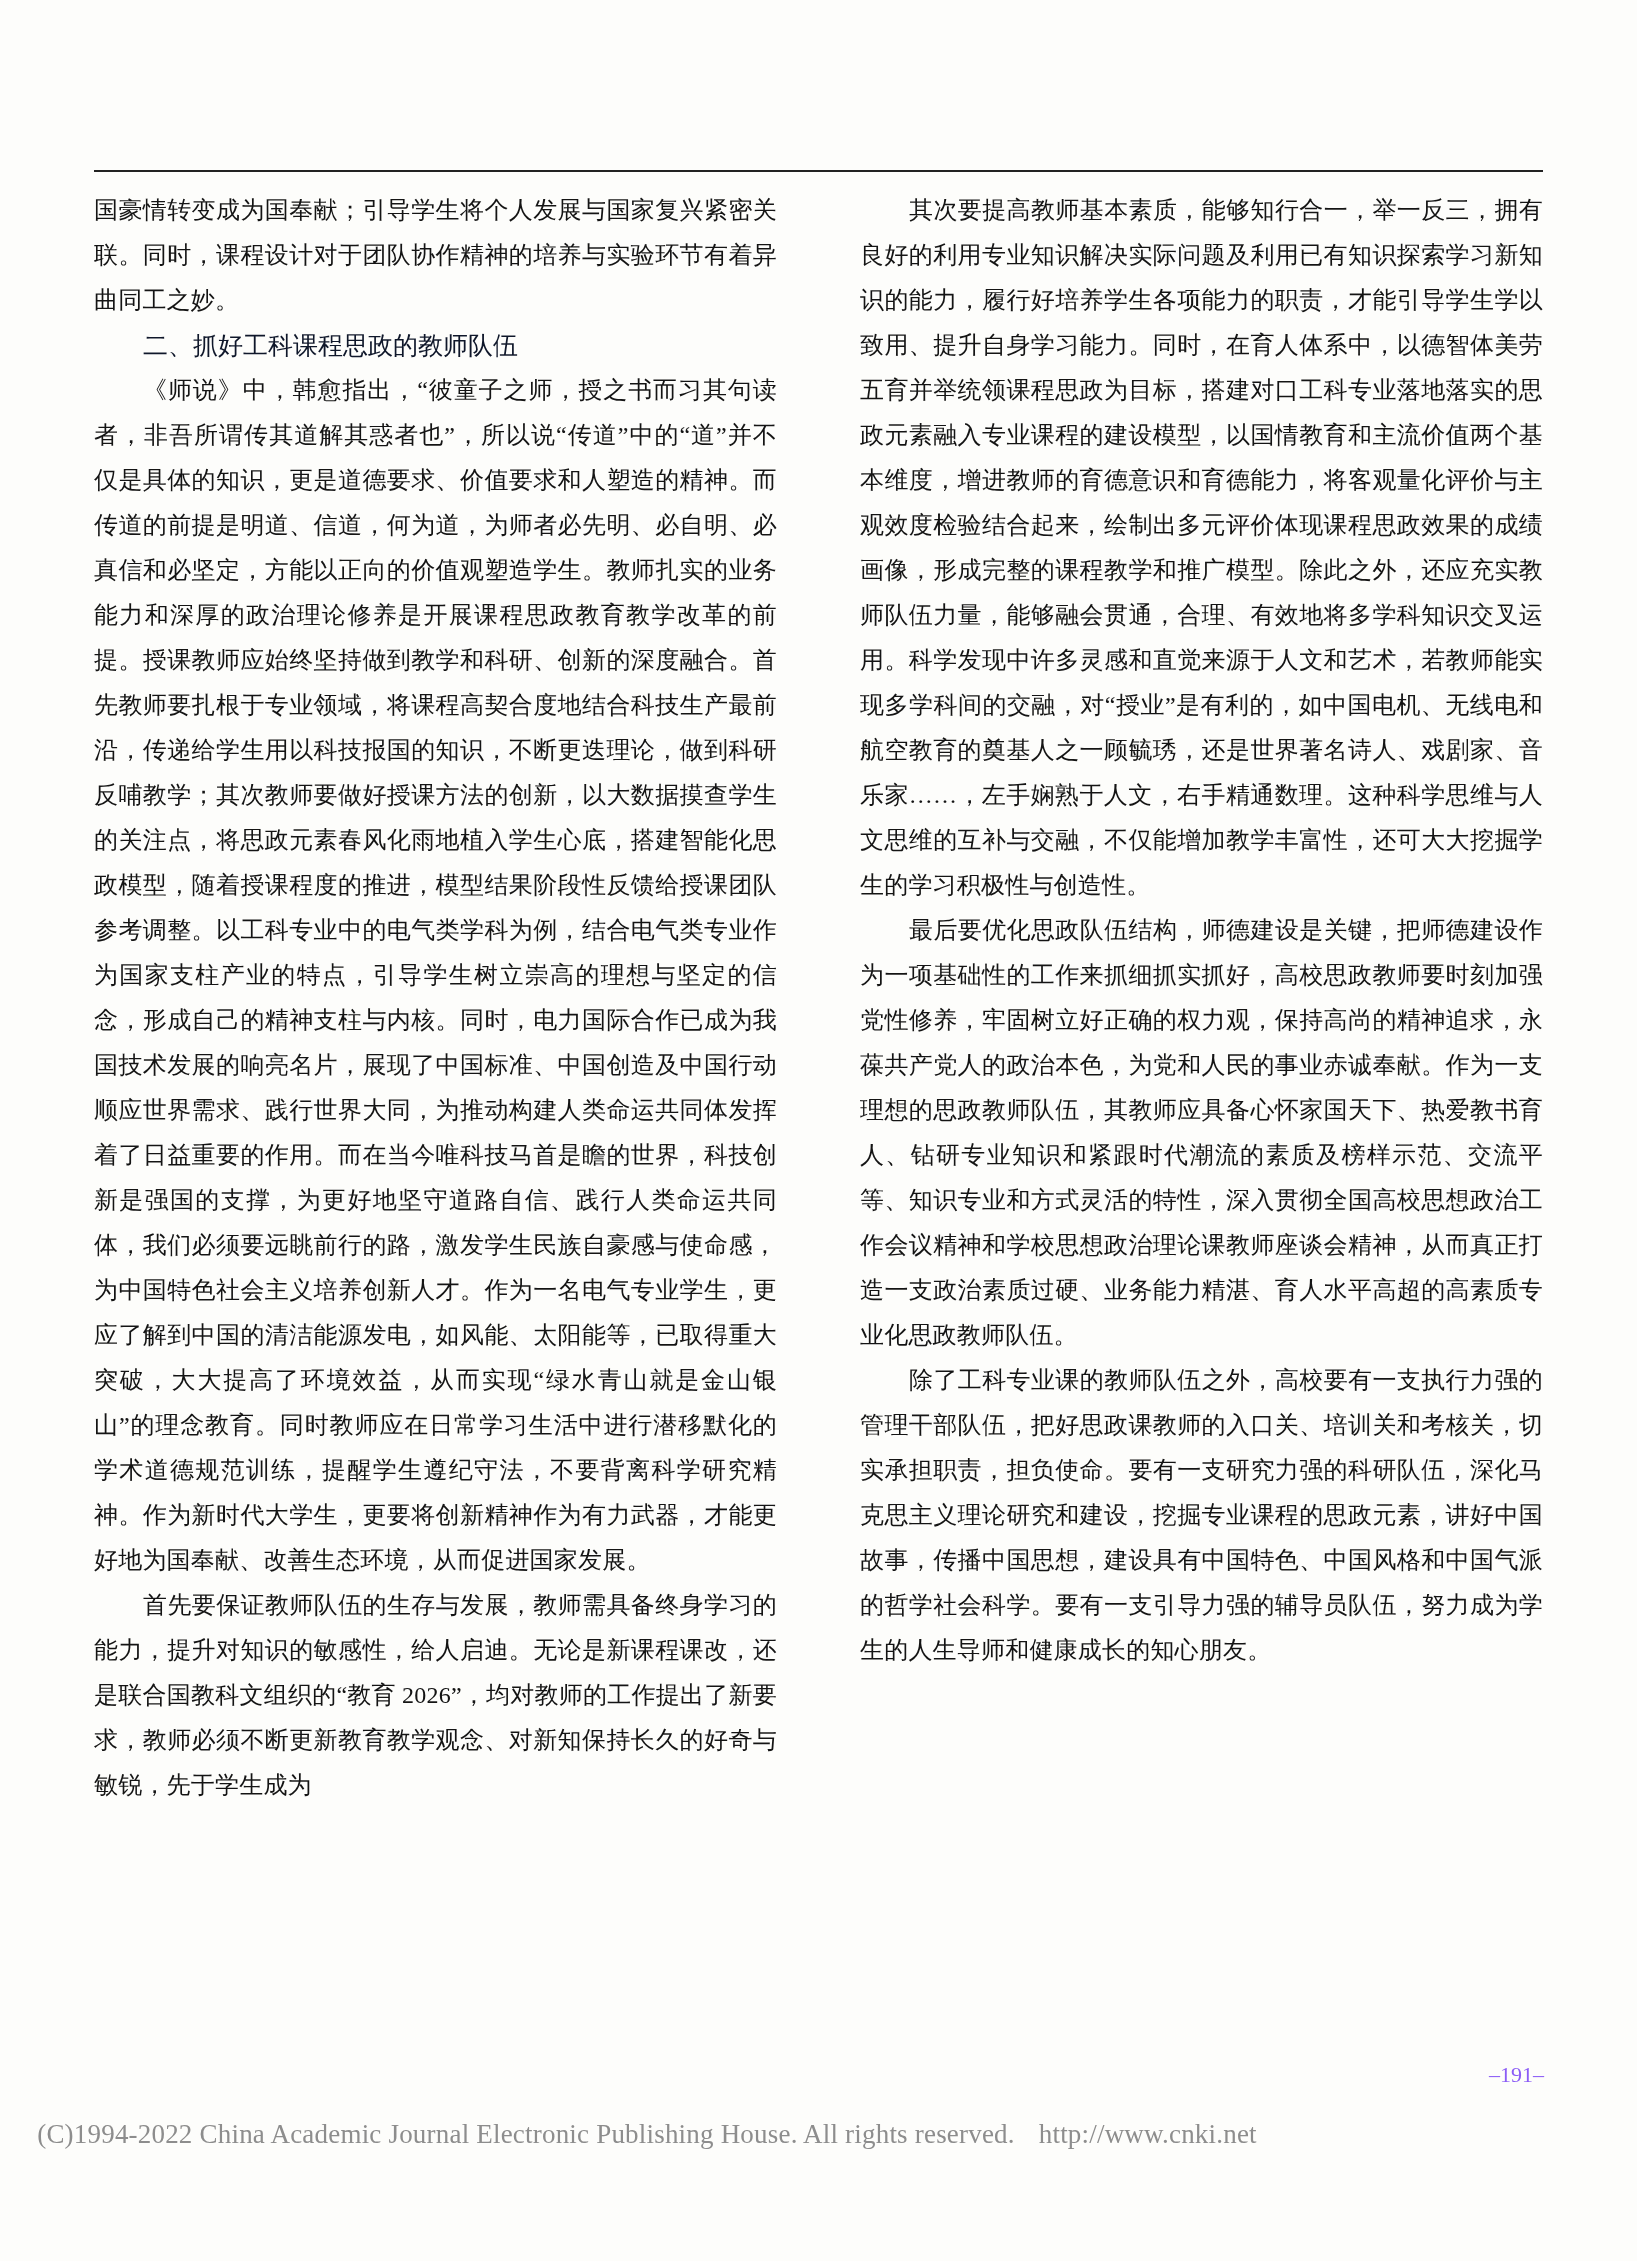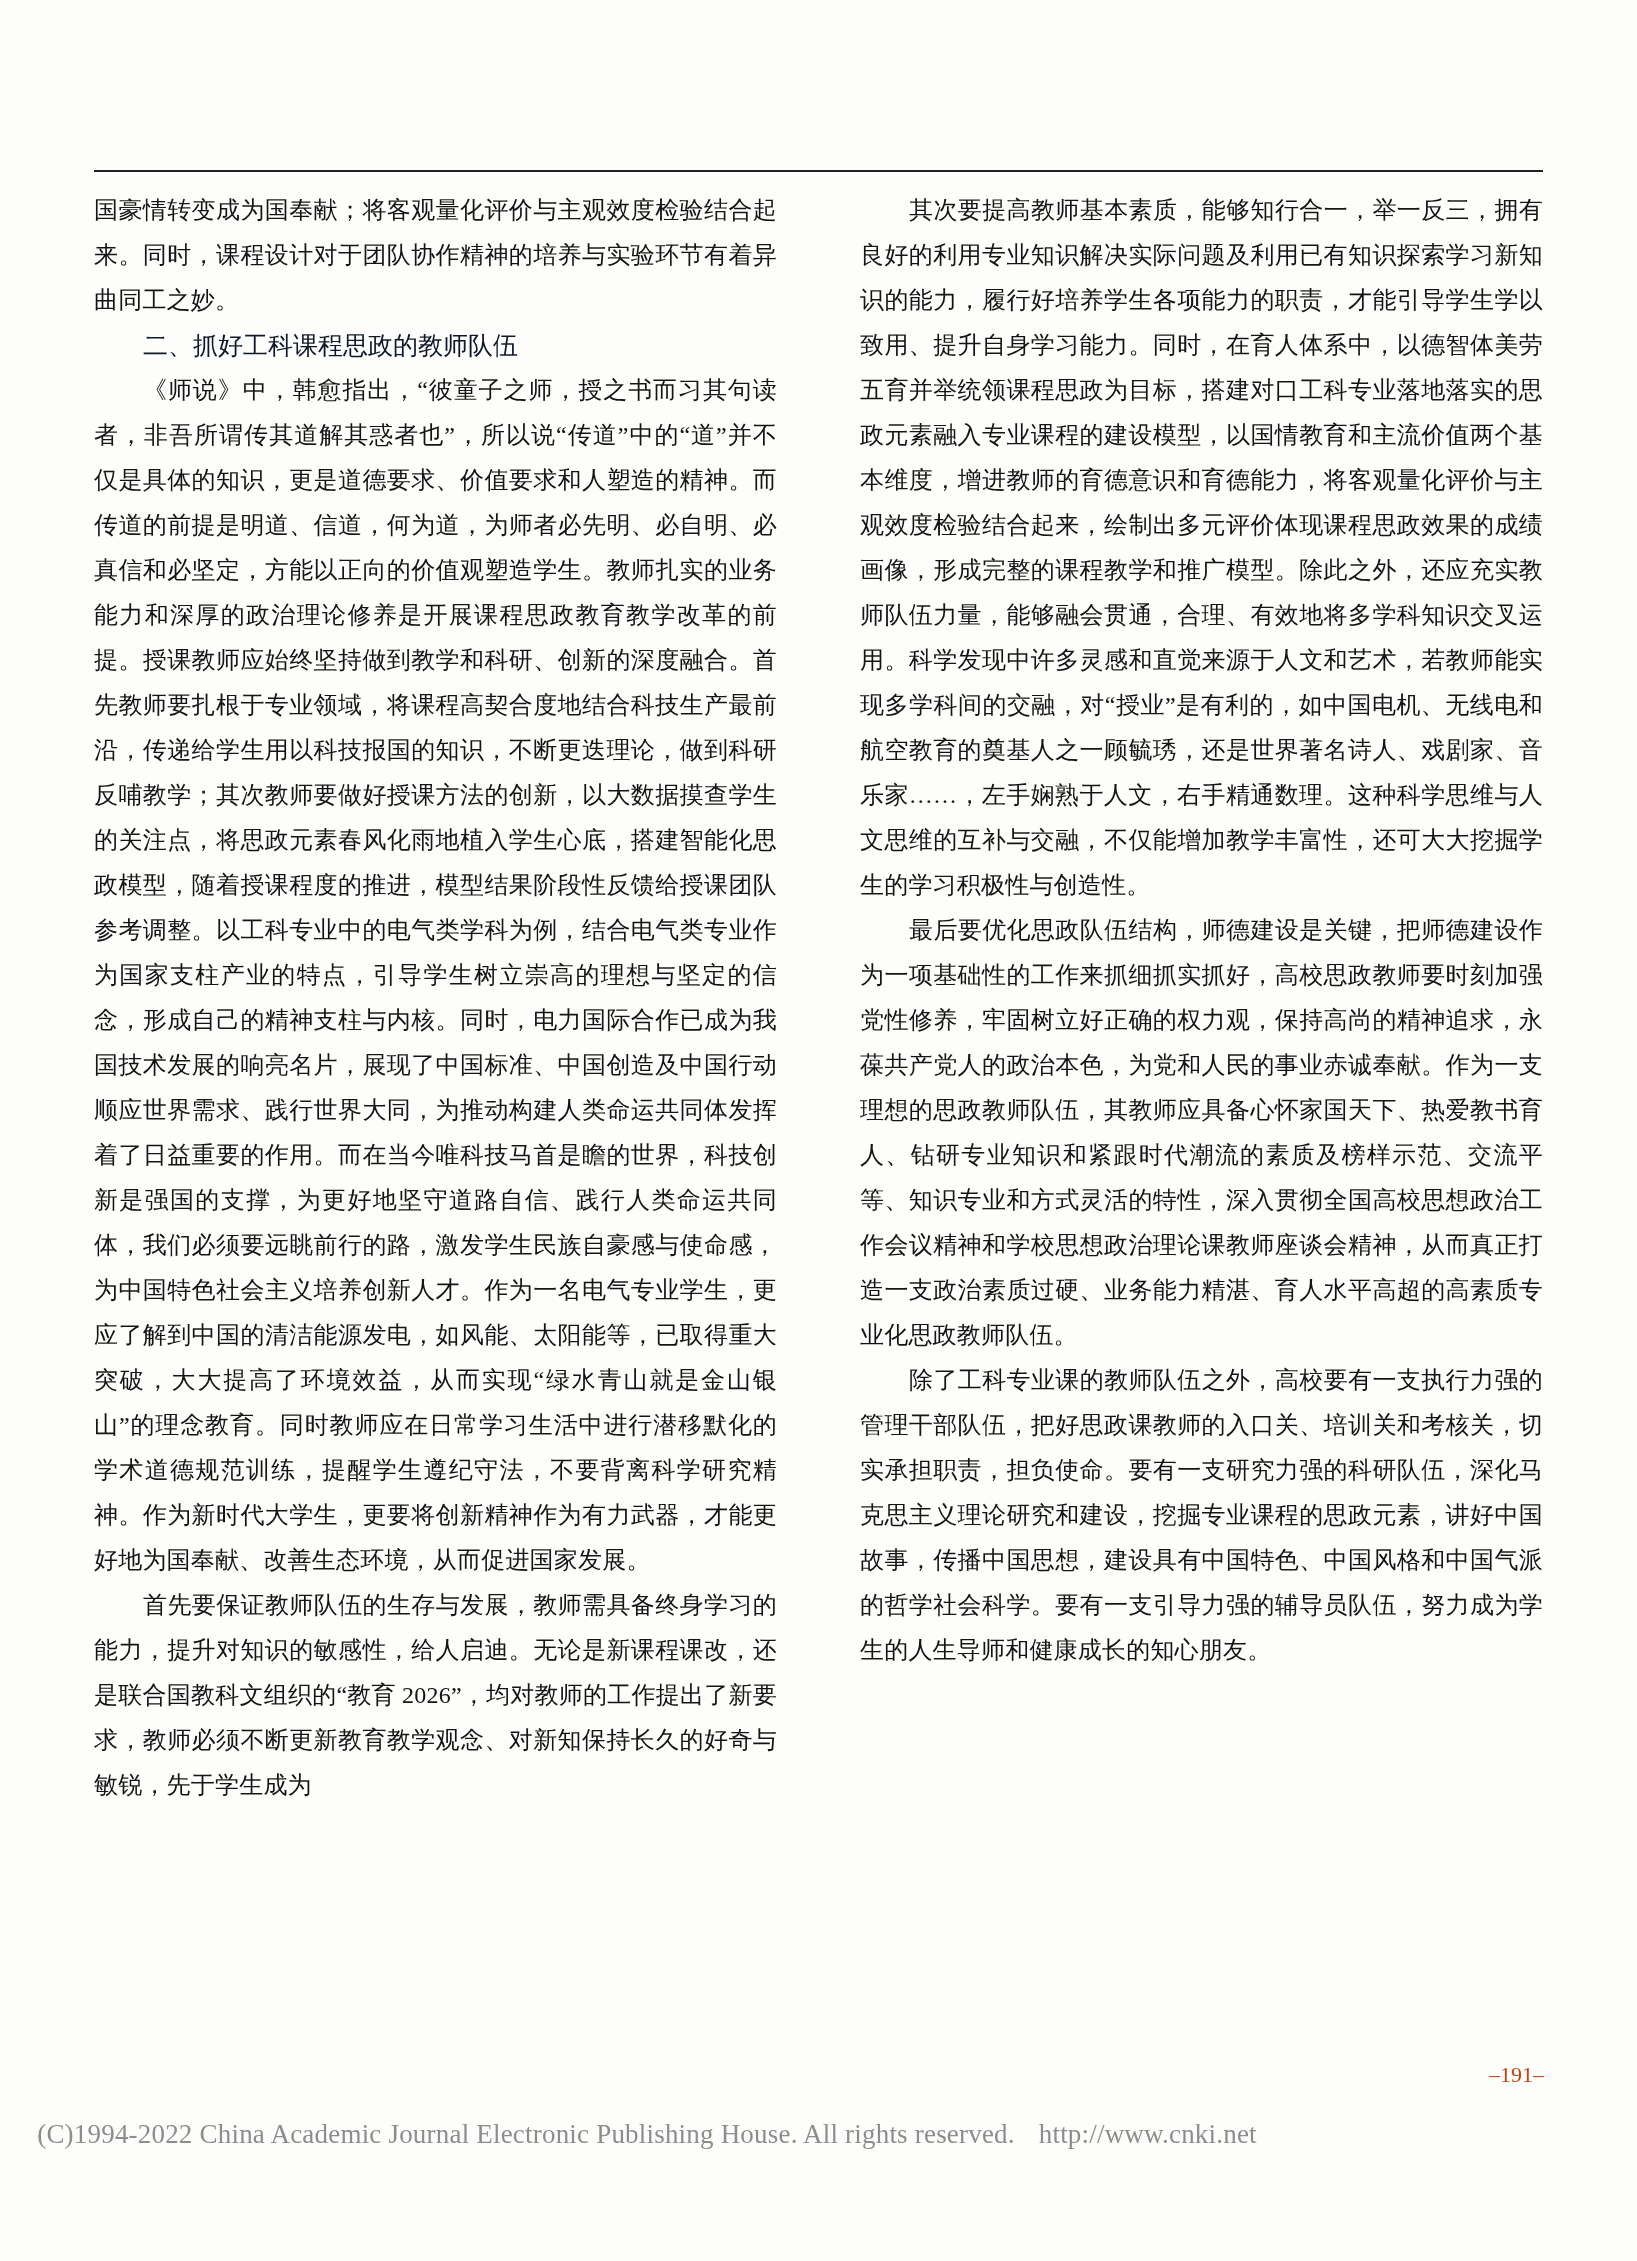--- a/index.html
+++ b/index.html
@@ -106,21 +106,21 @@
     margin: 0;
     color: #0f172a;
   }
 
   
   .page-number {
     position: absolute;
     right: 94px;
     top: 2062px;
     font-size: 22px;
-    color: #c2410c;
+    color: #8b5cf6;
   }
   .footer-bar {
     position: absolute;
     left: 0;
     top: 2119px;
     width: 1294px;
     text-align: center;
     font-size: 27px;
     color: #8d8d8d;
     font-family: "Liberation Serif", serif;
@@ -133,21 +133,21 @@
 </head>
 <body>
 
 <div class="page">
 
   <div class="header-rule"></div>
 
   <div class="columns">
 
     <div class="col">
-      <p class="body">国豪情转变成为国奉献；将客观量化评价与主观效度检验结合起来。同时，课程设计对于团队协作精神的培养与实验环节有着异曲同工之妙。</p>
+      <p class="body">国豪情转变成为国奉献；引导学生将个人发展与国家复兴紧密关联。同时，课程设计对于团队协作精神的培养与实验环节有着异曲同工之妙。</p>
       <p class="heading">二、抓好工科课程思政的教师队伍</p>
       <p class="body indent"><span>《师说》中，韩愈指出，“彼童子之师，授之书而习其句读者，非吾所谓传其道解其惑者也”，所以说“传道”中的“道”并不仅是具体的知识，更是道德要求、价值要求和人塑造的精神。而传道的前提是明道、信道，何为道，为师者必先明、必自明、必真信和必坚定，方能以正向的价值观塑造学生。教师扎实的业务能力和深厚的政治理论修养是开展课程思政教育教学改革的前提。授课教师应始终坚持做到教学和科研、创新的深度融合。首先教师要扎根于专业领域，将课程高契合度地结合科技生产最前沿，传递给学生用以科技报国的知识，不断更迭理论，做到科研反哺教学；其次教师要做好授课方法的创新，以大数据摸查学生的关注点，将思政元素春风化雨地植入学生心底，搭建智能化思政模型，随着授课程度的推进，模型结果阶段性反馈给授课团队参考调整。以工科专业中的电气类学科为例，结合电气类专业作为国家支柱产业的特点，引导学生树立崇高的理想与坚定的信念，形成自己的精神支柱与内核。同时，电力国际合作已成为我国技术发展的响亮名片，展现了中国标准、中国创造及中国行动顺应世界需求、践行世界大同，为推动构建人类命运共同体发挥着了日益重要的作用。而在当今唯科技马首是瞻的世界，科技创新是强国的支撑，为更好地坚守道路自信、践行人类命运共同体，我们必须要远眺前行的路，激发学生民族自豪感与使命感，为中国特色社会主义培养创新人才。作为一名电气专业学生，更应了解到中国的清洁能源发电，如风能、太阳能等，已取得重大突破，大大提高了环境效益，从而实现“绿水青山就是金山银山”的理念教育。同时教师应在日常学习生活中进行潜移默化的学术道德规范训练，提醒学生遵纪守法，不要背离科学研究精神。作为新时代大学生，更要将创新精神作为有力武器，才能更好地为国奉献、改善生态环境，从而促进国家发展。</span></p>
       <p class="body indent">首先要保证教师队伍的生存与发展，教师需具备终身学习的能力，提升对知识的敏感性，给人启迪。无论是新课程课改，还是联合国教科文组织的“教育 2026”，均对教师的工作提出了新要求，教师必须不断更新教育教学观念、对新知保持长久的好奇与敏锐，先于学生成为</p>
     </div>
 
     <div class="col">
       <p class="body indent">其次要提高教师基本素质，能够知行合一，举一反三，拥有良好的利用专业知识解决实际问题及利用已有知识探索学习新知识的能力，履行好培养学生各项能力的职责，才能引导学生学以致用、提升自身学习能力。同时，在育人体系中，以德智体美劳五育并举统领课程思政为目标，搭建对口工科专业落地落实的思政元素融入专业课程的建设模型，以国情教育和主流价值两个基本维度，增进教师的育德意识和育德能力，将客观量化评价与主观效度检验结合起来，绘制出多元评价体现课程思政效果的成绩画像，形成完整的课程教学和推广模型。除此之外，还应充实教师队伍力量，能够融会贯通，合理、有效地将多学科知识交叉运用。科学发现中许多灵感和直觉来源于人文和艺术，若教师能实现多学科间的交融，对“授业”是有利的，如中国电机、无线电和航空教育的奠基人之一顾毓琇，还是世界著名诗人、戏剧家、音乐家……，左手娴熟于人文，右手精通数理。这种科学思维与人文思维的互补与交融，不仅能增加教学丰富性，还可大大挖掘学生的学习积极性与创造性。</p>
       <p class="body indent">最后要优化思政队伍结构，师德建设是关键，把师德建设作为一项基础性的工作来抓细抓实抓好，高校思政教师要时刻加强党性修养，牢固树立好正确的权力观，保持高尚的精神追求，永葆共产党人的政治本色，为党和人民的事业赤诚奉献。作为一支理想的思政教师队伍，其教师应具备心怀家国天下、热爱教书育人、钻研专业知识和紧跟时代潮流的素质及榜样示范、交流平等、知识专业和方式灵活的特性，深入贯彻全国高校思想政治工作会议精神和学校思想政治理论课教师座谈会精神，从而真正打造一支政治素质过硬、业务能力精湛、育人水平高超的高素质专业化思政教师队伍。</p>
       <p class="body indent">除了工科专业课的教师队伍之外，高校要有一支执行力强的管理干部队伍，把好思政课教师的入口关、培训关和考核关，切实承担职责，担负使命。要有一支研究力强的科研队伍，深化马克思主义理论研究和建设，挖掘专业课程的思政元素，讲好中国故事，传播中国思想，建设具有中国特色、中国风格和中国气派的哲学社会科学。要有一支引导力强的辅导员队伍，努力成为学生的人生导师和健康成长的知心朋友。</p>
     </div>

